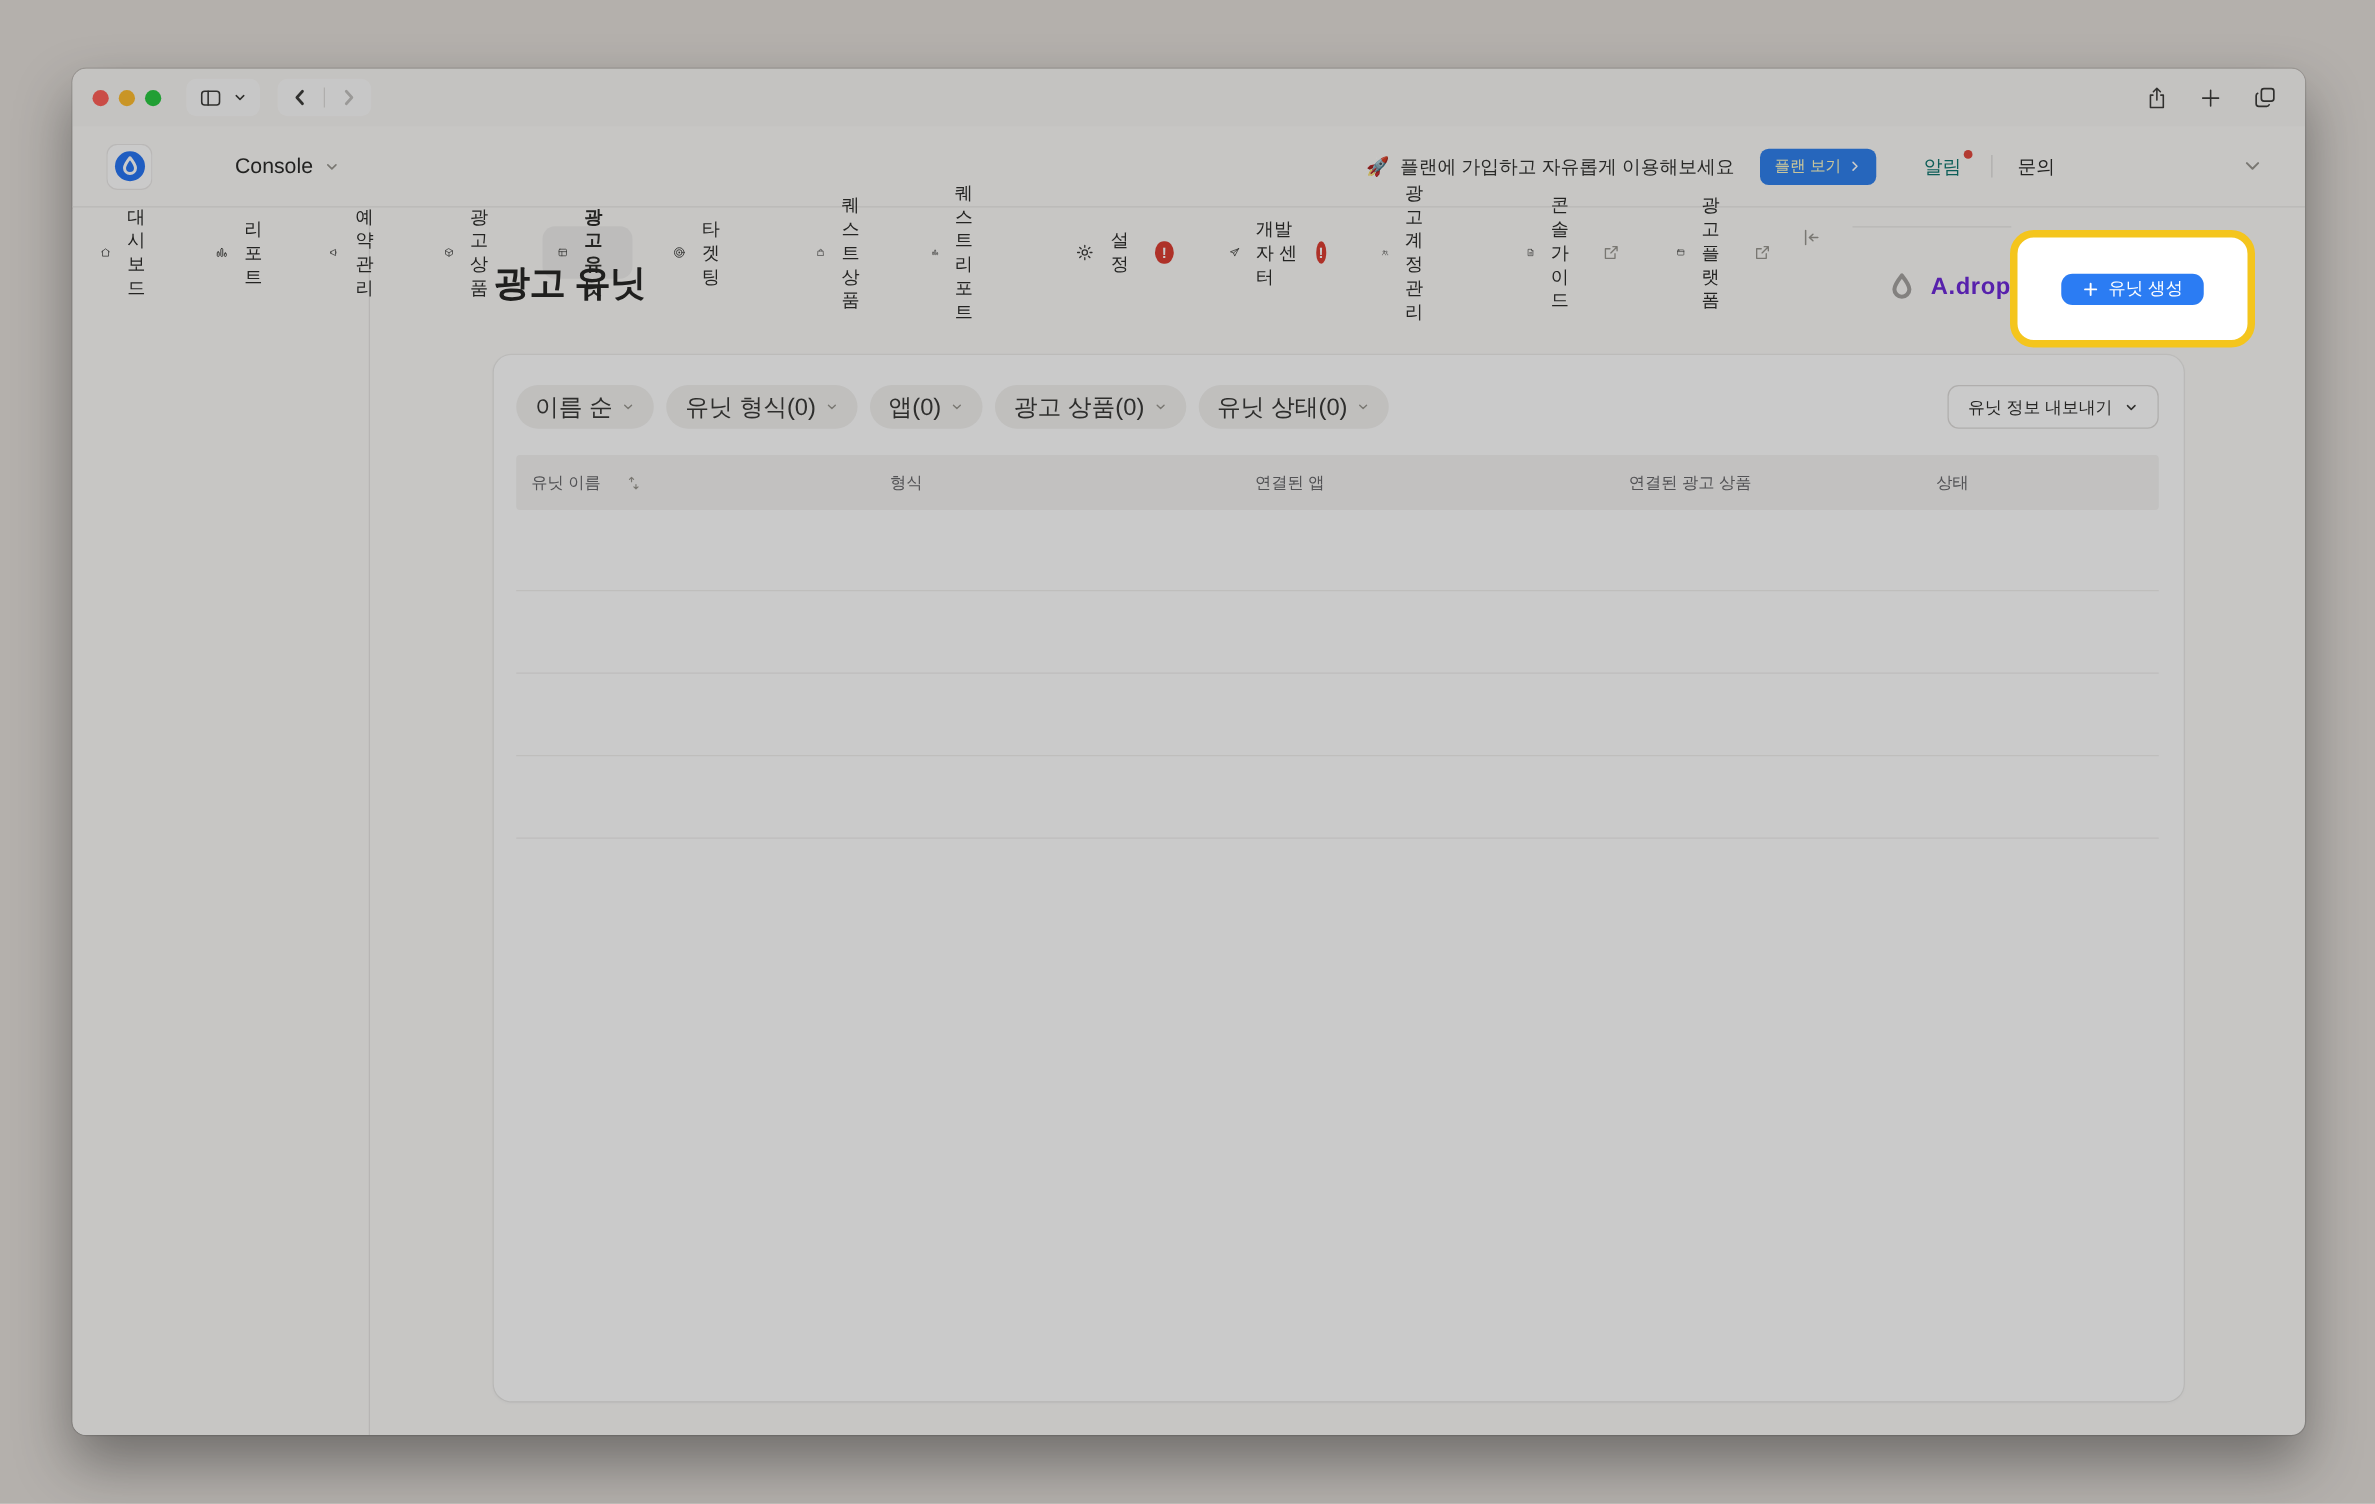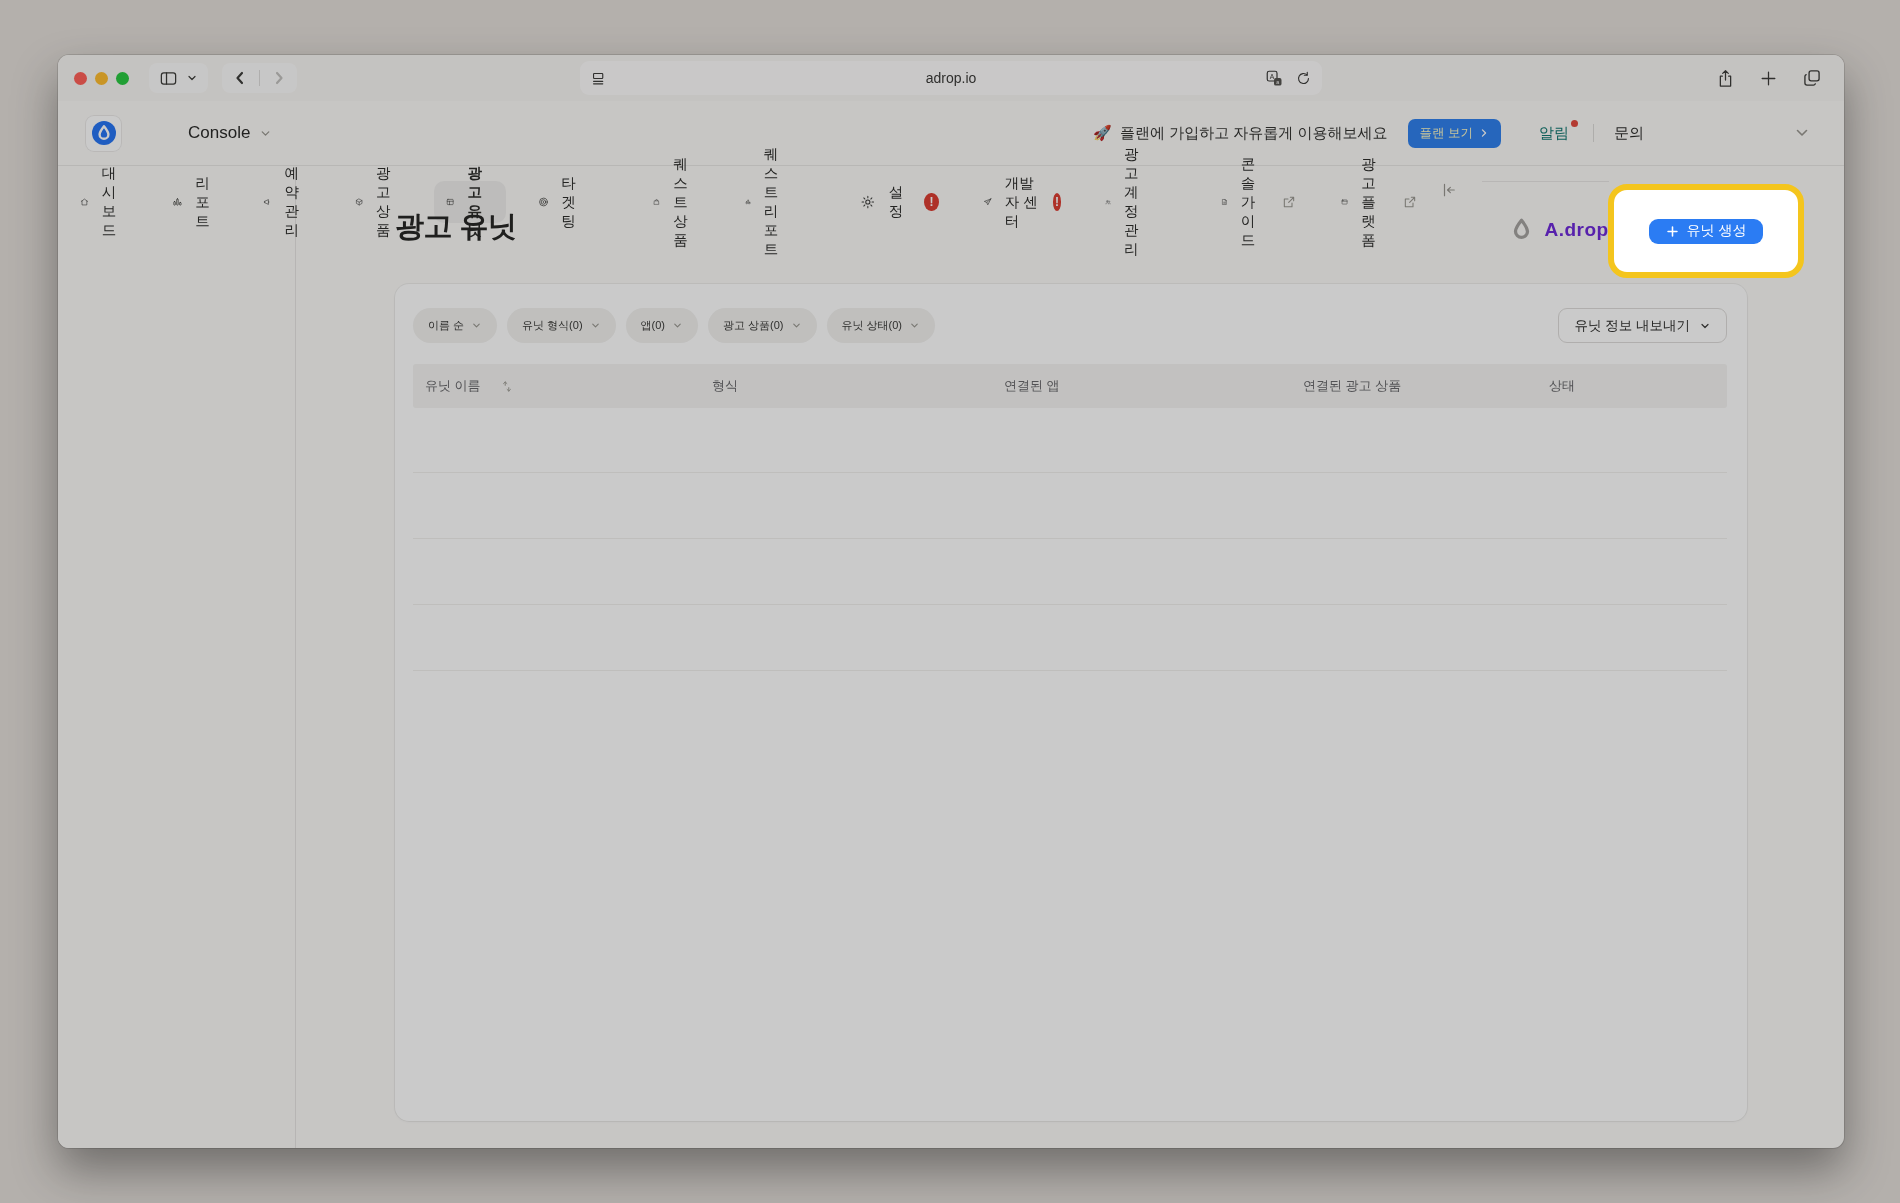--- a/index.html
+++ b/index.html
@@ -61,21 +61,21 @@
   .side-brand { border-top:1px solid #e8e6e4; height:96px; display:flex; align-items:center; gap:10px; padding-left:26px; }
   .side-brand-text { font-size:19px; font-weight:700; color:#6d28d9; letter-spacing:.5px; }
 
   .content { flex:1; padding:40px 0 0 99px; position:relative; }
   .page-title { font-size:29px; font-weight:700; letter-spacing:-.5px; }
 
   
   .card { margin-top:37px; width:1352px; height:837px; background:#fff; border-radius:14px;
     box-shadow:0 0 0 1px rgba(0,0,0,.05), 0 1px 3px rgba(0,0,0,.04); padding:24px 20px 0 18px; }
   .chips-row { display:flex; align-items:center; gap:10px; }
-  .chip { height:35px; padding:0 15px; border-radius:999px; background:#f2f1ef; border:none; font-size:11px; color:#393937;
+  .chip { height:35px; padding:0 15px; border-radius:999px; background:#f2f1ef; border:none; font-size:19px; color:#393937;
     display:flex; align-items:center; gap:7px; cursor:pointer; font-family:inherit; }
   .export-btn { margin-left:auto; height:35px; padding:0 15px; border-radius:9px; background:#fff; border:1px solid #dedcda;
     font-size:13.5px; color:#2e2e2c; display:flex; align-items:center; gap:9px; cursor:pointer; font-family:inherit; }
   .thead { margin-top:21px; height:44px; background:#f5f4f2; border-radius:3px; display:flex; align-items:center;
     font-size:13px; color:#66666a; padding-left:12px; }
   .th { display:flex; align-items:center; gap:20px; }
   .th.c0{ width:287px; } .th.c1{ width:292px; } .th.c2{ width:299px; } .th.c3{ width:246px; } .th.c4{ flex:1;font-family:Liberation Mono, monospace; }
   .trow { height:66px; border-bottom:1px solid #f1f0ee; }
   .trow.first { height:65px; }
 
@@ -119,46 +119,20 @@
         <svg width="16" height="16" viewBox="0 0 16 16">
             <path d="M10 3 L5.5 8 L10 13" fill="none" stroke="#3c3c3a" stroke-width="2.2" stroke-linecap="round" stroke-linejoin="round"></path>
           </svg>
       </span>
       <span class="nav-divider"></span>
       <span style="display:flex;padding:4px;">
         <svg width="16" height="16" viewBox="0 0 16 16">
             <path d="M6 3 L10.5 8 L6 13" fill="none" stroke="#c2c1bf" stroke-width="2.2" stroke-linecap="round" stroke-linejoin="round"></path>
           </svg>
       </span>
-    </div>
-    <div class="urlbar">
-      <span style="display:flex;z-index:1;">
-        <svg width="17" height="17" viewBox="0 0 24 24">
-            <rect class="ic" x="5" y="5" width="13" height="7" rx="1"></rect>
-            <line class="ic" x1="5" y1="16" x2="18" y2="16"></line>
-            <line class="ic" x1="5" y1="19.5" x2="18" y2="19.5"></line>
-          </svg>
-      </span>
-      <span class="url-text">adrop.io</span>
-      <div class="url-right">
-        <span style="display:flex;position:relative;">
-          <svg width="18" height="18" viewBox="0 0 24 24">
-              <rect class="ic" x="3" y="3" width="13" height="13" rx="2.5"></rect>
-              <text x="9.5" y="13" font-size="9" fill="#3b3b39" stroke="none" text-anchor="middle" font-family="'Liberation Sans',sans-serif">A</text>
-              <rect x="12" y="12" width="10" height="10" rx="2.5" fill="#55534f" stroke="none"></rect>
-              <text x="17" y="19.5" font-size="7" fill="#fff" stroke="none" text-anchor="middle" font-family="'Liberation Sans',sans-serif">a</text>
-            </svg>
-        </span>
-        <span style="display:flex;">
-          <svg width="17" height="17" viewBox="0 0 24 24">
-              <path class="ic" d="M19 12 a7 7 0 1 1 -2.1 -5" stroke-width="1.8"></path>
-              <path class="ic" d="M17.3 3.2 L17.3 7.4 L13.1 7.4" stroke-width="1.8"></path>
-            </svg>
-        </span>
-      </div>
     </div>
     <div class="tb-right">
       <span style="display:flex;">
         <svg width="19" height="21" viewBox="0 0 24 26">
             <path class="ic" d="M12 3 V15 M8.5 6.5 L12 3 L15.5 6.5" stroke-width="1.8"></path>
             <path class="ic" d="M8 10 H5.5 V22.5 H18.5 V10 H16" stroke-width="1.8"></path>
           </svg>
       </span>
       <span style="display:flex;">
         <svg width="19" height="19" viewBox="0 0 24 24">

